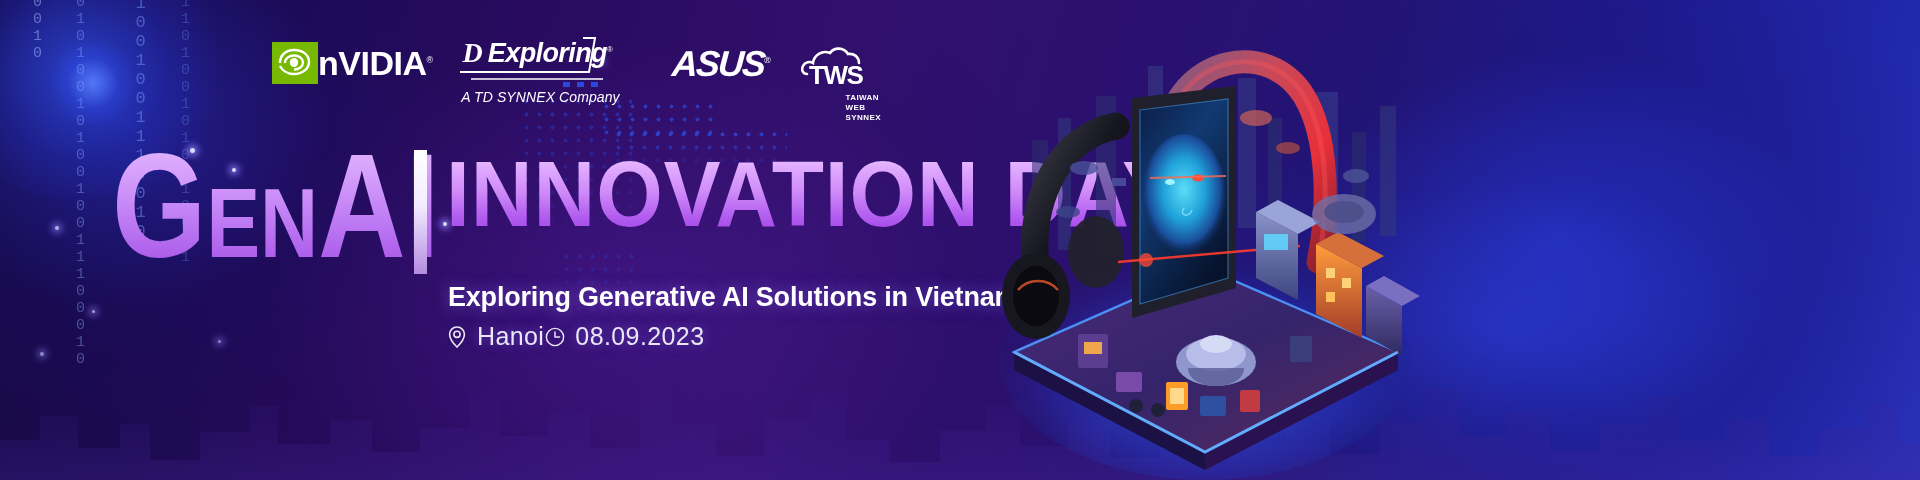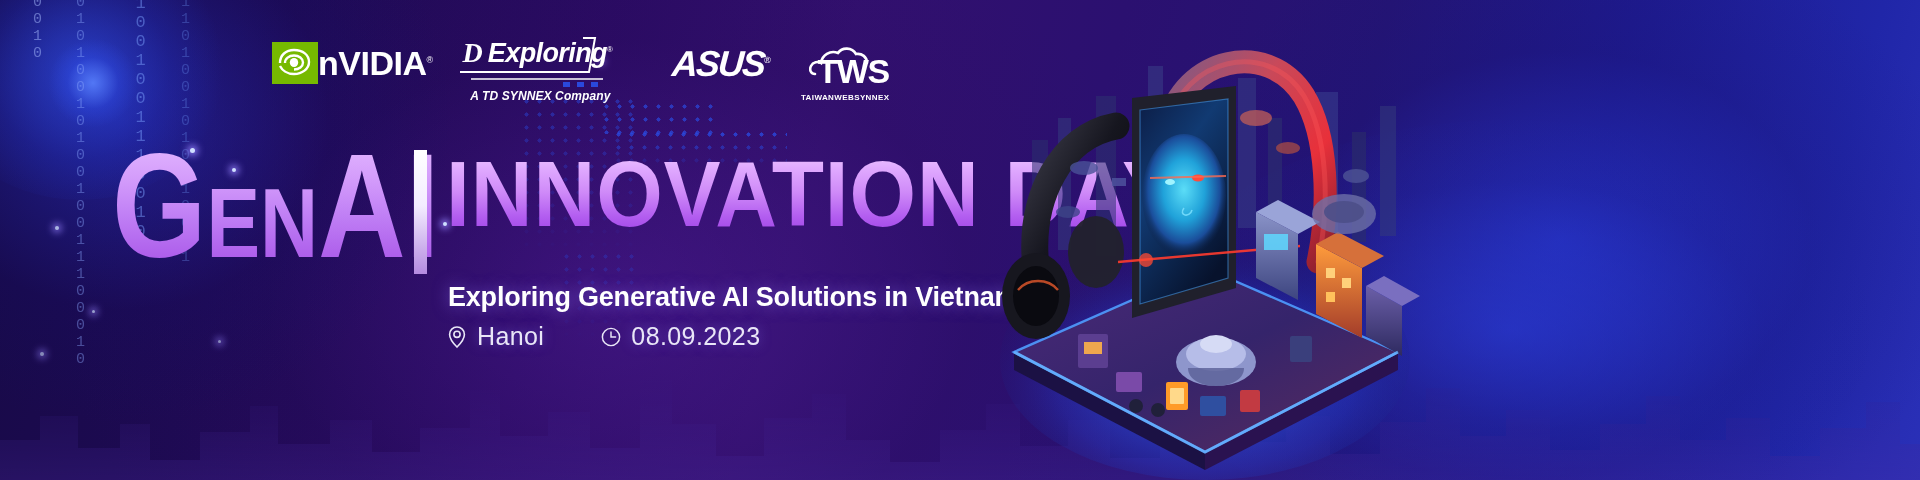--- a/index.html
+++ b/index.html
@@ -75,37 +75,37 @@
   
   .techdata { margin-left:26px; display:flex; flex-direction:column; align-items:center; }
   .td-main { position:relative; display:flex; align-items:center; gap:5px;
              padding:3px 10px 6px 4px; }
   .td-d { color:#fff; font-size:28px; font-weight:bold; font-style:italic;
           font-family:"Liberation Serif", serif; line-height:1; }
   .td-word { color:#fff; font-size:27px; font-weight:bold; font-style:italic;
              letter-spacing:-0.6px; line-height:1; }
   .td-word sup { font-size:8px; vertical-align:super; font-weight:normal; font-style:normal; }
   .td-rule { position:relative; width:138px; height:12px; margin-top:1px; }
-  .td-tag { color:#fff; font-size:12px; font-style:italic; margin-top:3px; letter-spacing:.1px;font-weight:bold; }
+  .td-tag { color:#fff; font-size:14px; font-style:italic; margin-top:3px; letter-spacing:.1px; }
 
   
   .asus { margin-left:50px; margin-top:10px; position:relative; }
   .asus-word { color:#fff; font-size:36px; font-weight:bold; font-style:italic;
                letter-spacing:-2px; line-height:1;
                font-family:"Liberation Sans", sans-serif;
                transform:skewX(-4deg); }
   .asus-word sup { font-size:9px; vertical-align:super; font-weight:normal;
                    font-style:normal; letter-spacing:0; }
 
   
   .tws { margin-left:30px; margin-top:4px; display:flex; align-items:flex-end; gap:5px; position:relative; }
   .tws-left { position:relative; width:80px; height:48px; }
-  .tws-word { position:absolute; left:8px; bottom:0; color:#fff; font-size:34px;
+  .tws-word { position:absolute; left:8px; bottom:0; color:#fff; font-size:26px;
               font-weight:bold; letter-spacing:-1.4px; line-height:1; }
-  .tws-sub { display:flex; flex-direction:row; color:#fff; font-size:8px;
+  .tws-sub { display:flex; flex-direction:column; color:#fff; font-size:8px;
              font-weight:bold; line-height:1.22; letter-spacing:.4px; padding-bottom:4px; }
 
   
   #title-block { position:absolute; left:0; top:0; width:1100px; height:480px; }
 
   .genai {
     position:absolute; left:112px; top:142px;
     font-family:"Liberation Sans", sans-serif;
     font-weight:bold; line-height:0.86; white-space:nowrap;
     background:linear-gradient(180deg,#e2b6ff 0%,#d49dfb 28%,#c07ff5 58%,#a855e8 100%);
@@ -128,21 +128,21 @@
     -webkit-background-clip:text; background-clip:text; color:transparent;
     transform:scaleX(0.93); transform-origin:left top;
   }
 
   .subtitle {
     position:absolute; left:448px; top:282px;
     color:#ffffff; font-size:27px; font-weight:bold; letter-spacing:-0.2px;
     white-space:nowrap; text-shadow:0 0 16px rgba(150,120,255,0.55);
   }
 
-  .meta { position:absolute; left:446px; top:324px; display:flex; align-items:center; gap:56px; }
+  .meta { position:absolute; left:446px; top:324px; display:flex; align-items:center; }
   .meta-item { display:flex; align-items:center; gap:9px; }
   .meta-text { color:#e9e6f7; font-size:25px; letter-spacing:.4px; line-height:1;
                text-shadow:0 0 12px rgba(140,120,255,0.5); }
   .meta-icon { width:22px; height:24px; flex:0 0 auto; }
 
   
   #illustration { position:absolute; left:1000px; top:0; width:420px; height:480px; }
   #illo-svg { position:absolute; left:0; top:0; }
 </style>
 </head>

